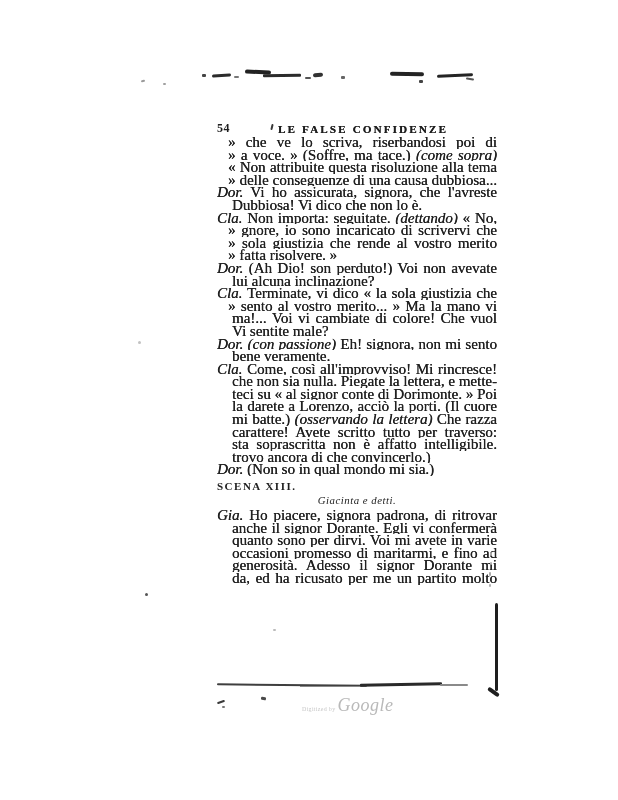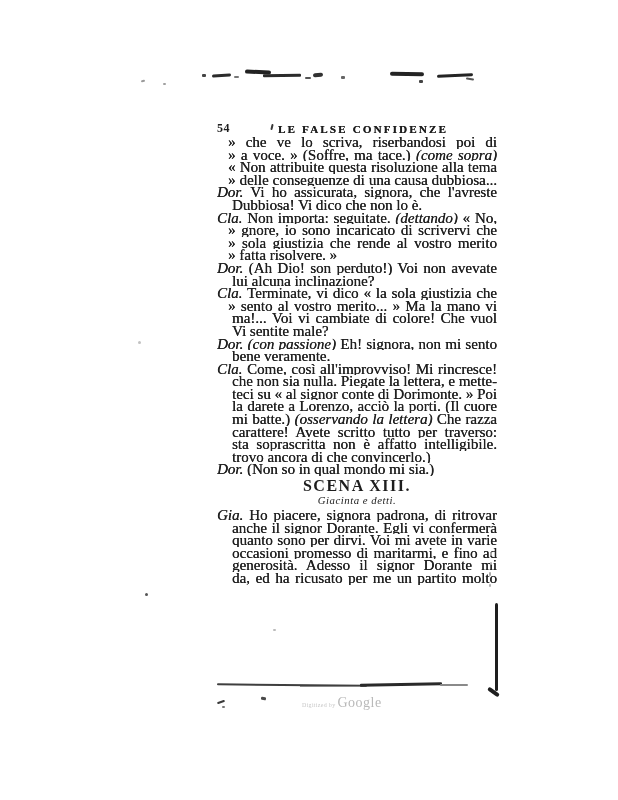--- a/index.html
+++ b/index.html
@@ -38,35 +38,35 @@
     color: #212121; white-space: normal; overflow: hidden;
     text-shadow: 0.2px 0 0 #212121;
   }
   .ind-speaker { margin-left: 217px; width: 280px; }
   .ind-quote   { margin-left: 228px; width: 269px; }
   .ind-cont    { margin-left: 232px; width: 265px; }
   .just { text-align: justify; text-align-last: justify; }
   .it { font-style: italic; }
   .scena {
     margin: 3px 0 1px 217px; width: 280px; height: 14px;
-    text-align: center; font-size: 16px; font-weight: 700;
+    text-align: left; font-size: 11px; font-weight: 700;
     letter-spacing: 1.5px; color: #1e1e1e; line-height: 14px;
   }
   .cast {
     margin: 0 0 2px 217px; width: 280px; height: 13px;
     text-align: center; font-size: 10.8px; font-style: italic; font-weight: 400;
     letter-spacing: 0.5px; color: #212121; line-height: 13px;
   }
   
   .watermark {
     position: absolute; left: 302px; top: 695px;
     display: flex; align-items: baseline; gap: 2px;
   }
   .wm-small { font-size: 6px; color: #c8c8c8; letter-spacing: 0.3px; }
-  .wm-brand { font-size: 14px; color: #b9b9b9; letter-spacing: 0.5px; }
+  .wm-brand { font-size: 18px; color: #b9b9b9; letter-spacing: 0.5px; font-style: italic; }
   
   .artifact { position: absolute; }
 </style>
 </head>
 <body>
 
 <div class="page">
 
   <div class="header">
     <span class="pagenum">54</span>

